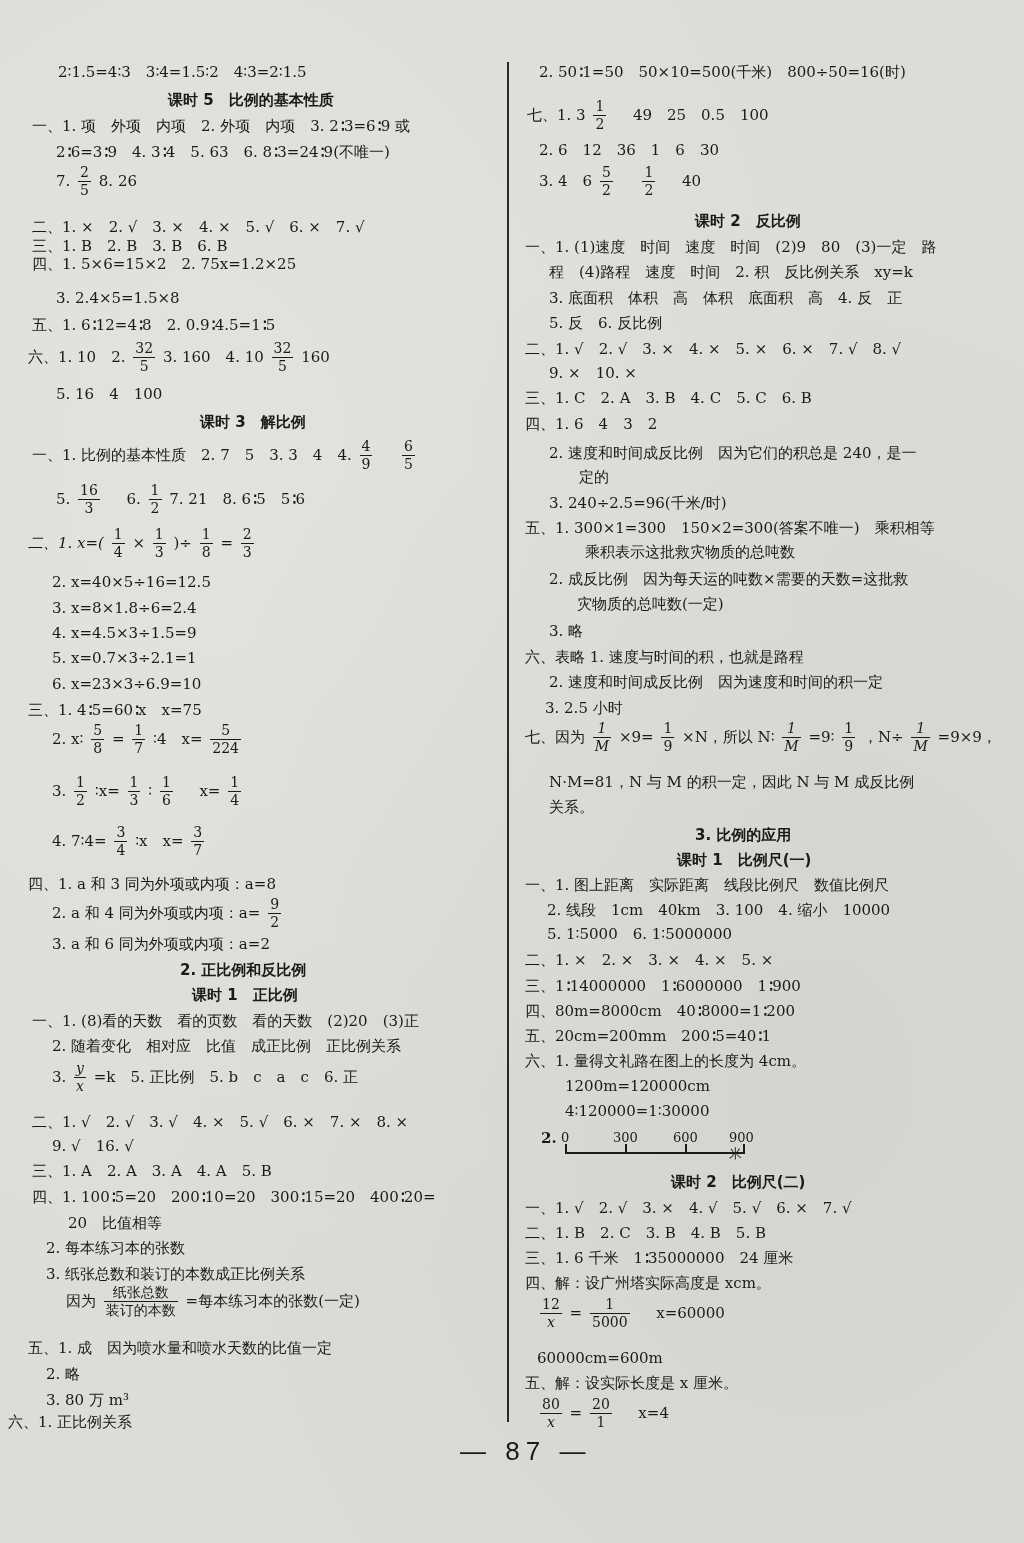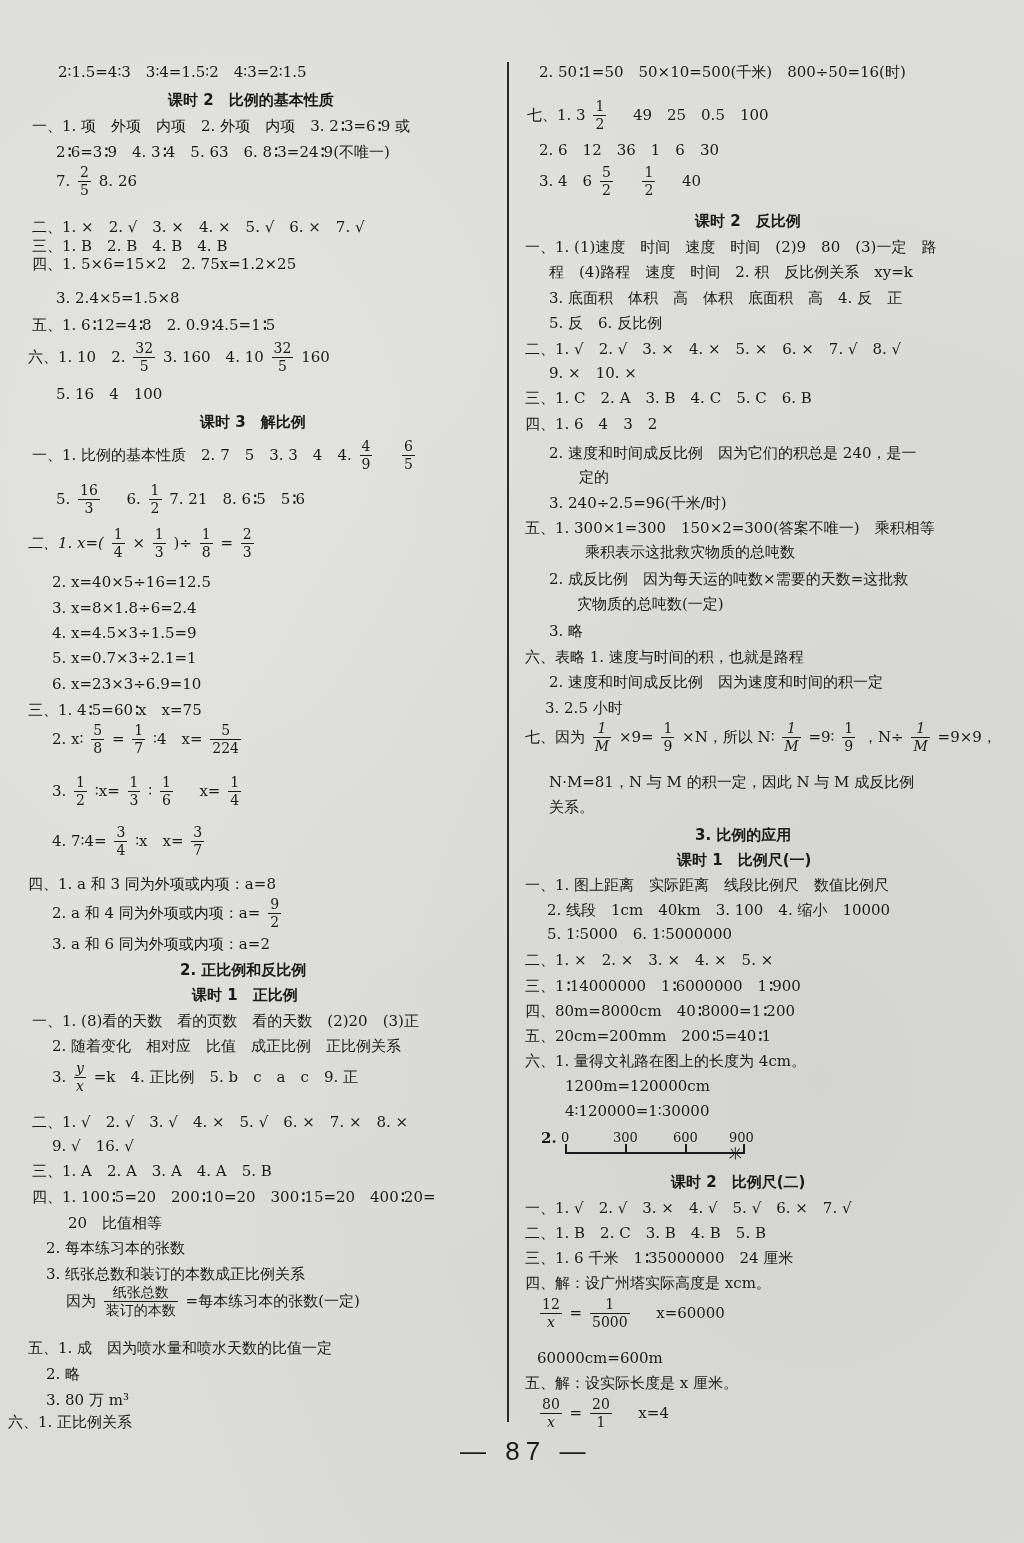--- a/index.html
+++ b/index.html
@@ -34,30 +34,30 @@
 </style>
 </head>
 <body>
 
 <div class="page">
 
   <div class="divider"></div>
 
   <div class="col left">
     <div class="ln" style="left:30px;top:2px">2∶1.5=4∶3　3∶4=1.5∶2　4∶3=2∶1.5</div>
-    <div class="ln head" style="left:140px;top:30px">课时 2　比例的基本性质</div>
+    <div class="ln head" style="left:140px;top:30px">课时 5　比例的基本性质</div>
     <div class="ln" style="left:4px;top:56px">一、1. 项　外项　内项　2. 外项　内项　3. 2∶3=6∶9 或</div>
     <div class="ln" style="left:28px;top:82px">2∶6=3∶9　4. 3∶4　5. 63　6. 8∶3=24∶9(不唯一)</div>
     <div class="ln" style="left:28px;top:104px">
       <span>7.</span>
       <span class="frac"><span class="num">2</span><span class="den">5</span></span>
       <span>8. 26</span>
     </div>
     <div class="ln" style="left:4px;top:157px">二、1. ×　2. √　3. ×　4. ×　5. √　6. ×　7. √</div>
-    <div class="ln" style="left:4px;top:176px">三、1. B　2. B　4. B　4. B</div>
+    <div class="ln" style="left:4px;top:176px">三、1. B　2. B　3. B　6. B</div>
     <div class="ln" style="left:4px;top:194px">四、1. 5×6=15×2　2. 75x=1.2×25</div>
     <div class="ln" style="left:28px;top:228px">3. 2.4×5=1.5×8</div>
     <div class="ln" style="left:4px;top:255px">五、1. 6∶12=4∶8　2. 0.9∶4.5=1∶5</div>
     <div class="ln" style="left:0px;top:280px">
       <span>六、1. 10　2.</span>
       <span class="frac"><span class="num">32</span><span class="den">5</span></span>
       <span>3. 160　4. 10</span>
       <span class="frac"><span class="num">32</span><span class="den">5</span></span>
       <span>160</span>
     </div>
@@ -126,21 +126,21 @@
     </div>
     <div class="ln" style="left:24px;top:874px">3. a 和 6 同为外项或内项：a=2</div>
 
     <div class="ln head" style="left:152px;top:900px">2. 正比例和反比例</div>
     <div class="ln head" style="left:164px;top:925px">课时 1　正比例</div>
     <div class="ln" style="left:4px;top:951px">一、1. (8)看的天数　看的页数　看的天数　(2)20　(3)正</div>
     <div class="ln" style="left:24px;top:976px">2. 随着变化　相对应　比值　成正比例　正比例关系</div>
     <div class="ln" style="left:24px;top:1000px">
       <span>3.</span>
       <span class="frac i"><span class="num">y</span><span class="den">x</span></span>
-      <span>=k　4. 正比例　5. b　c　a　c　9. 正</span>
+      <span>=k　5. 正比例　5. b　c　a　c　6. 正</span>
     </div>
     <div class="ln" style="left:4px;top:1052px">二、1. √　2. √　3. √　4. ×　5. √　6. ×　7. ×　8. ×</div>
     <div class="ln" style="left:24px;top:1076px">9. √　16. √</div>
     <div class="ln" style="left:4px;top:1101px">三、1. A　2. A　3. A　4. A　5. B</div>
     <div class="ln" style="left:4px;top:1127px">四、1. 100∶5=20　200∶10=20　300∶15=20　400∶20=</div>
     <div class="ln" style="left:40px;top:1153px">20　比值相等</div>
     <div class="ln" style="left:18px;top:1178px">2. 每本练习本的张数</div>
     <div class="ln" style="left:18px;top:1204px">3. 纸张总数和装订的本数成正比例关系</div>
     <div class="ln" style="left:38px;top:1224px">
       <span>因为</span>

